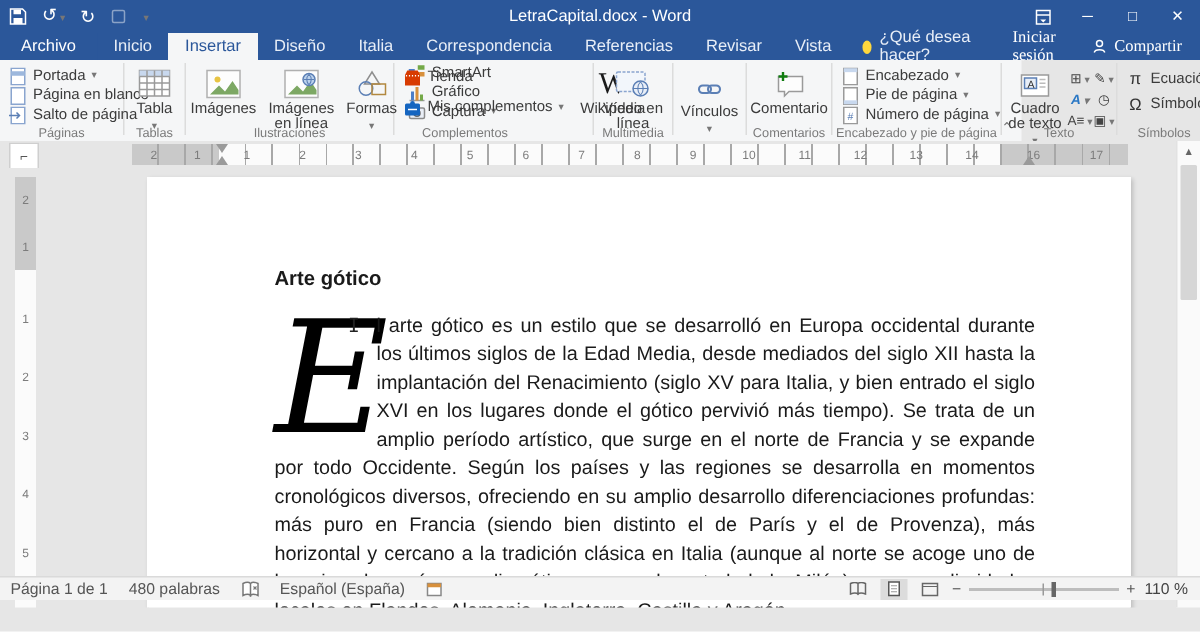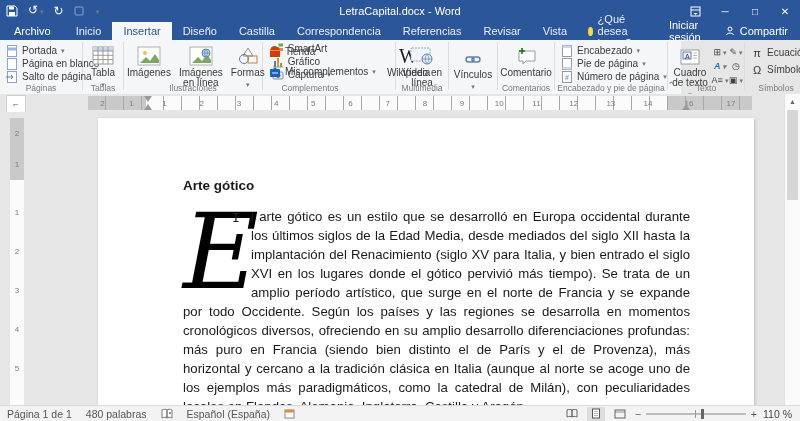--- a/index.html
+++ b/index.html
@@ -15,21 +15,21 @@
   #winbtns{position:absolute;right:0;top:0;height:22px;display:flex;}
   #winbtns .wbtn{width:30px;height:22px;display:flex;align-items:center;justify-content:center;font-size:10px;color:#fff;}
 
   
   #tabrow{position:absolute;left:0;top:22px;width:800px;height:18px;background:#2b579a;display:flex;align-items:flex-end;}
   .tab{height:18px;line-height:18px;padding:0 11px;font-size:11px;color:#e8eef7;white-space:nowrap;}
   .tab.file{background:#2b579a;color:#fff;padding:0 14px;}
   .tab.active{background:#f5f6f7;color:#2b579a;}
   #help-tab{display:flex;align-items:center;gap:5px;color:#e8eef7;font-size:11px;padding:0 10px;height:18px;}
   .bulb{width:9px;height:9px;border-radius:50%;background:#ffd83d;display:inline-block;}
-  #tabrow-right{margin-left:auto;display:flex;align-items:center;height:18px;}
+  #tabrow-right{margin-left:auto;display:flex;align-items:center;height:18px;font-family:Liberation Serif, serif;}
   #signin{color:#fff;font-size:11px;padding:0 12px;}
   #share{color:#fff;font-size:11px;padding:0 12px;display:flex;align-items:center;gap:5px;height:18px;}
 
   
   #ribbon{position:absolute;left:0;top:40px;width:681px;height:54px;background:#f5f6f7;border-bottom:1px solid #d4d4d4;display:flex;}
   .group{position:relative;height:54px;flex:0 0 auto;padding-top:2px;box-sizing:border-box;}
   .gsep{flex:0 0 1px;background:#dcdcdc;height:48px;margin-top:2px;}
   .glabel{position:absolute;left:0;right:0;bottom:1px;text-align:center;font-size:8.5px;color:#7a7a7a;white-space:nowrap;}
   .stack{display:flex;flex-direction:column;justify-content:flex-start;gap:1px;padding:3px 4px 0 6px;}
   .sitem{display:flex;align-items:center;gap:4px;font-size:10px;color:#3b3b3b;white-space:nowrap;line-height:12px;}
@@ -75,21 +75,21 @@
   #dropcap{float:left;font-family:"DejaVu Serif",serif;font-style:italic;font-size:104px;line-height:86px;
            height:92px;width:62px;margin:2px 6px 0 0;color:#000;}
   #cursor-ibeam{position:absolute;left:134px;top:92px;font-size:13px;color:#222;font-family:"DejaVu Sans Mono",monospace;}
 
   
   #scrollbar{position:absolute;right:0;top:94px;width:15px;height:311px;background:#fafafa;border-left:1px solid #e2e2e2;}
   #scroll-up{width:15px;height:14px;display:flex;align-items:center;justify-content:center;font-size:7px;color:#666;}
   #scroll-thumb{position:absolute;left:2px;top:16px;width:11px;height:90px;background:#d6d6d6;border-radius:1px;}
 
   
-  #statusbar{position:absolute;left:0;top:405px;width:800px;height:16px;background:#f3f3f3;border-top:1px solid #dadada;
+  #statusbar{position:absolute;left:0;top:384px;width:800px;height:16px;background:#f3f3f3;border-top:1px solid #dadada;
              display:flex;align-items:center;font-size:10.5px;color:#555;box-sizing:border-box;}
   #statusbar .sbitem{padding:0 7px;white-space:nowrap;}
   #sb-right{margin-left:auto;display:flex;align-items:center;gap:6px;padding-right:8px;}
   .viewbtn{width:18px;height:14px;display:flex;align-items:center;justify-content:center;}
   .viewbtn.sel{background:#dcdcdc;}
   #zoomslider{display:flex;align-items:center;gap:5px;color:#555;}
   #ztrack{position:relative;width:100px;height:2px;background:#bdbdbd;}
   #znotch{position:absolute;left:49px;top:-3px;width:1px;height:8px;background:#9a9a9a;}
   #zthumb{position:absolute;left:55px;top:-4px;width:3px;height:10px;background:#666;}
   #zoom-pct{font-size:10.5px;color:#444;}
@@ -128,21 +128,21 @@
     <span class="wbtn">□</span>
     <span class="wbtn">✕</span>
   </div>
 </div>
 
 <div id="tabrow">
   <span class="tab file">Archivo</span>
   <span class="tab">Inicio</span>
   <span class="tab active">Insertar</span>
   <span class="tab">Diseño</span>
-  <span class="tab">Castilla</span>
+  <span class="tab">Italia</span>
   <span class="tab">Correspondencia</span>
   <span class="tab">Referencias</span>
   <span class="tab">Revisar</span>
   <span class="tab">Vista</span>
   <span id="help-tab">
     <span class="bulb"></span>
     <span>¿Qué desea hacer?</span>
   </span>
   <span id="tabrow-right">
     <span id="signin">Iniciar sesión</span>

